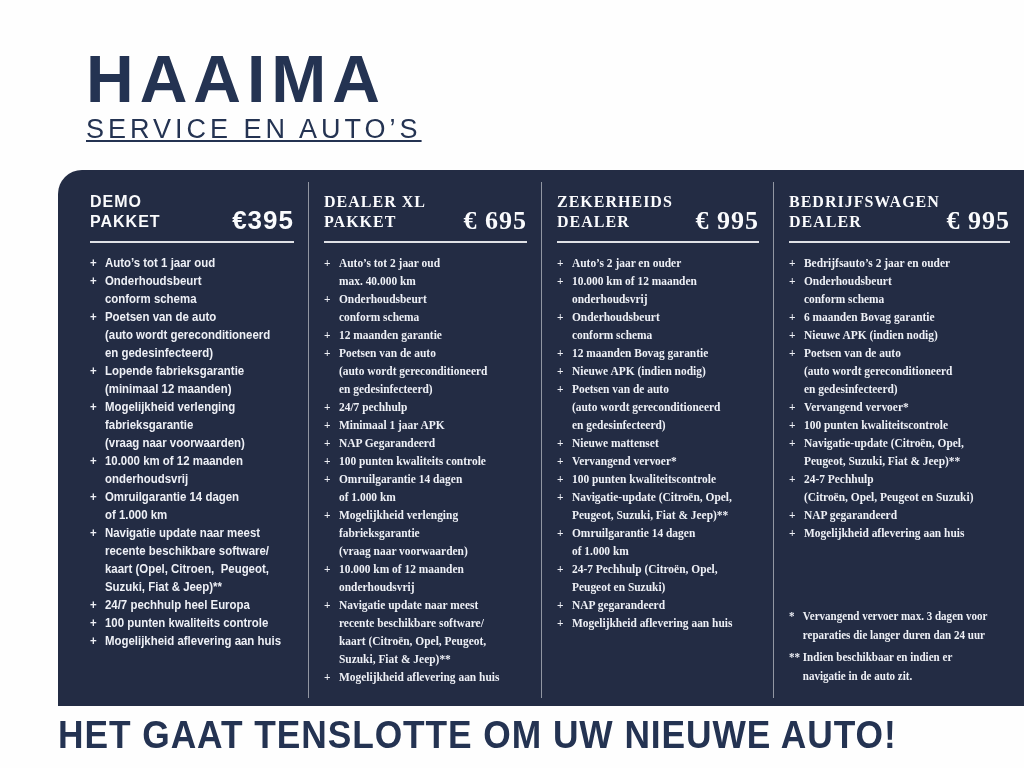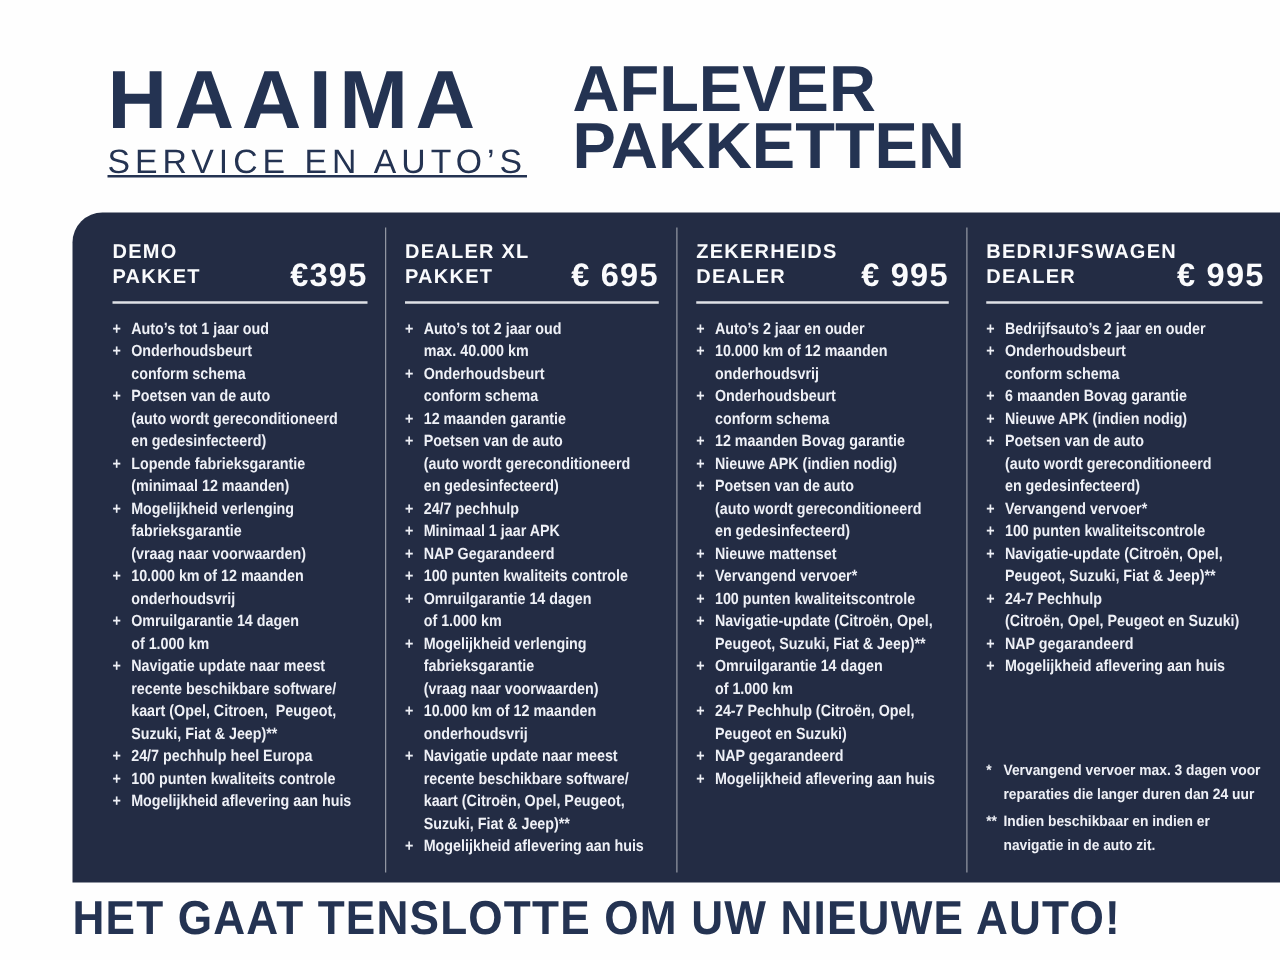--- a/index.html
+++ b/index.html
@@ -28,21 +28,21 @@
   .panel{
     position:absolute;left:58px;top:170px;right:0;height:536px;
     background:var(--panel);border-radius:24px 0 0 0;
     display:grid;grid-template-columns:250px 233px 232px auto;
     padding:12px 0 10px 0;
   }
   .pkg-col{
     padding:10px 14px 8px 15px;display:flex;flex-direction:column;min-width:0;
     color:var(--panel-text);
   }
-  .pkg-col + .pkg-col{border-left:1px solid rgba(255,255,255,0.5);}
+  .pkg-col + .pkg-col{border-left:1px solid rgba(255,255,255,0.5);font-family:Liberation Serif, serif;}
   .pkg-col:first-child{padding-left:32px;}
   .pkg-header{display:flex;justify-content:space-between;align-items:flex-end;color:#fafbfd;}
   .pkg-name{font-weight:bold;font-size:16px;line-height:20px;letter-spacing:1px;white-space:pre-line;}
   .pkg-price{font-weight:bold;font-size:26px;line-height:23px;letter-spacing:1px;white-space:pre;}
   .pkg-divider{height:2px;background:var(--divider);margin:9px 0 11px;flex:none;}
   .pkg-items{
     list-style:none;margin:0;padding:0;
     transform:scaleX(0.88);transform-origin:0 0;
   }
   .pkg-item{display:flex;font-size:13px;font-weight:bold;line-height:18px;}
@@ -66,24 +66,20 @@
 </head>
 <body>
 
 <div class="page">
 
   <header class="masthead">
     <div class="brand">
       <div class="brand-name">HAAIMA</div>
       <div class="brand-sub">SERVICE EN AUTO’S</div>
     </div>
-    <h1 class="title">
-      <span>AFLEVER</span>
-      <span>PAKKETTEN</span>
-    </h1>
   </header>
 
   <section class="panel" id="packages-grid">
   <div class="pkg-col">
     <div class="pkg-header">
       <div class="pkg-name">DEMO
 PAKKET</div>
       <div class="pkg-price">€395</div>
     </div>
     <div class="pkg-divider"></div>

